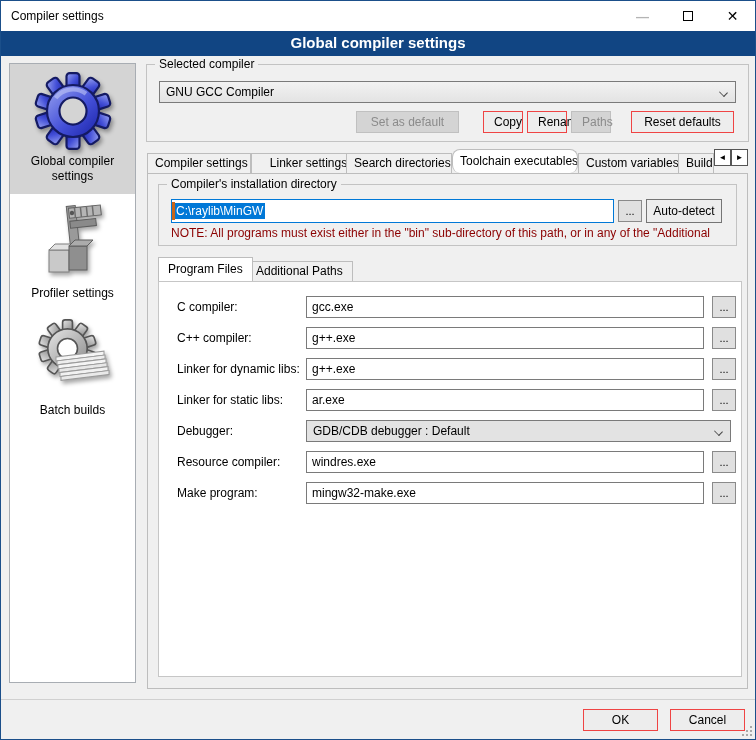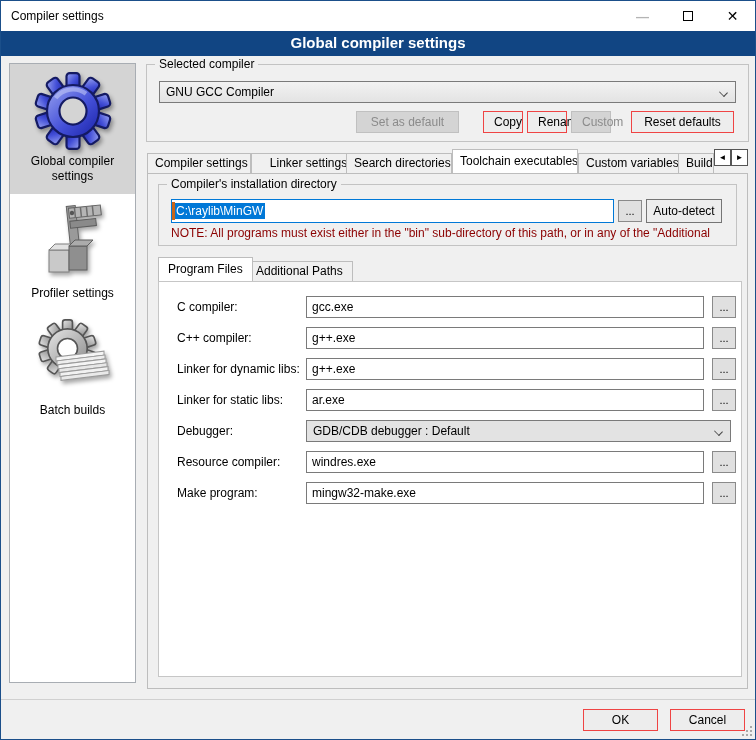--- a/index.html
+++ b/index.html
@@ -191,31 +191,31 @@
         <span>GNU GCC Compiler</span>
         <span class="chev"></span>
       </div>
       <div class="btnrow">
         <button class="btn disabled w103">Set as default</button>
         <span class="gap24"></span>
         <button class="btn w62">Copy</button>
         <span class="gap4"></span>
         <button class="btn w62">Rename</button>
         <span class="gap4"></span>
-        <button class="btn disabled w62">Custom</button>
+        <button class="btn disabled w62">Paths</button>
         <span class="gap20"></span>
         <button class="btn w103">Reset defaults</button>
       </div>
     </div>
 
     <div class="tabstrip">
       <div class="tab" style="left:0; width:104px;">Compiler settings</div>
       <div class="tab" style="left:104px; width:115px;">Linker settings</div>
       <div class="tab" style="left:199px; width:106px;text-align:center;">Search directories</div>
-      <div class="tab selected" style="left:305px; width:126px;">Toolchain executables</div>
+      <div class="tab selected" style="left:305px; width:126px;border-radius:8px;">Toolchain executables</div>
       <div class="tab" style="left:431px; width:104px;">Custom variables</div>
       <div class="tab" style="left:531px; width:36px; text-align:left;">Build</div>
       <button class="tab-scroll" style="right:17px;"><span>◄</span></button>
       <button class="tab-scroll" style="right:0;"><span>►</span></button>
     </div>
 
     <div class="tabpage">
 
       <div class="groupbox gb-install">
         <span class="group-label">Compiler's installation directory</span>

